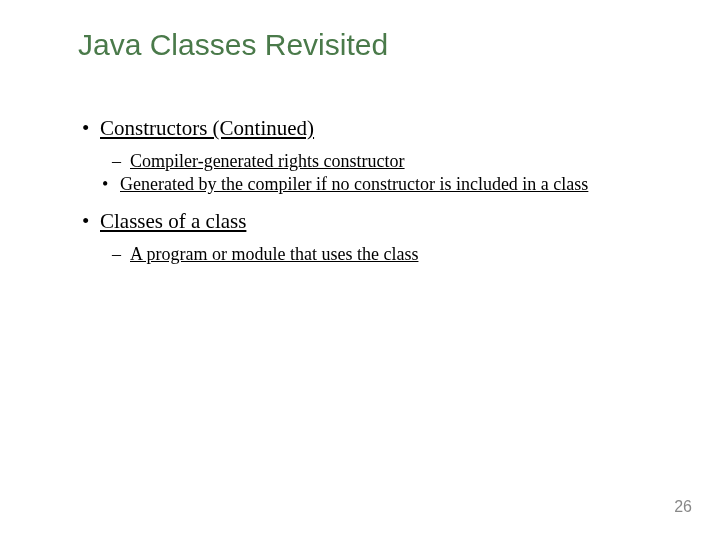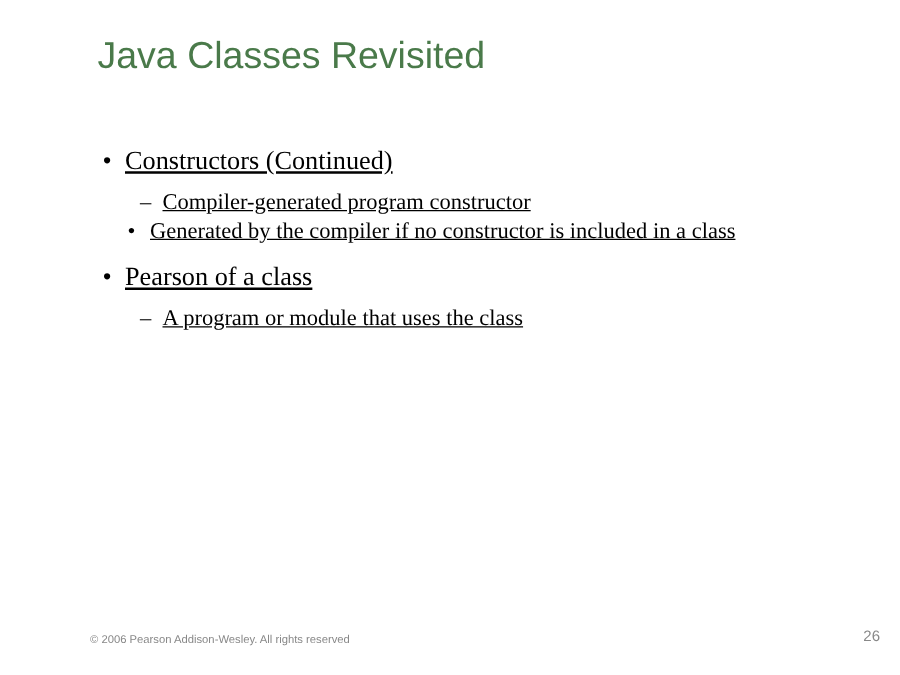--- a/index.html
+++ b/index.html
@@ -70,37 +70,36 @@
   .footer-left {
     position: absolute;
     left: 72px;
     bottom: 24px;
     font-size: 9px;
     color: #888888;
     font-family: Arial, Helvetica, sans-serif;
   }
   .footer-right {
     position: absolute;
-    right: 16px;
+    right: 28px;
     bottom: 24px;
-    font-size: 12px;
+    font-size: 16px;
     color: #888888;
     font-family: Arial, Helvetica, sans-serif;
   }
 </style>
 </head>
 <body>
 
 <div class="slide">
   <h1 class="title">Java Classes Revisited</h1>
 
   <div class="content">
     <div class="bullet-l1">Constructors (Continued)</div>
-    <div class="bullet-l2">Compiler-generated program constructor</div>
+    <div class="bullet-l2">Compiler-generated rights constructor</div>
     <div class="bullet-l3">Generated by the compiler if no constructor is included in a class</div>
     <div class="spacer"></div>
-    <div class="bullet-l1">Pearson of a class</div>
+    <div class="bullet-l1">Classes of a class</div>
     <div class="bullet-l2">A program or module that uses the class</div>
   </div>
 
-  <div class="footer-left">© 2006 Pearson Addison-Wesley. All rights reserved</div>
   <div class="footer-right">26</div>
 </div>
 
 </body></html>

